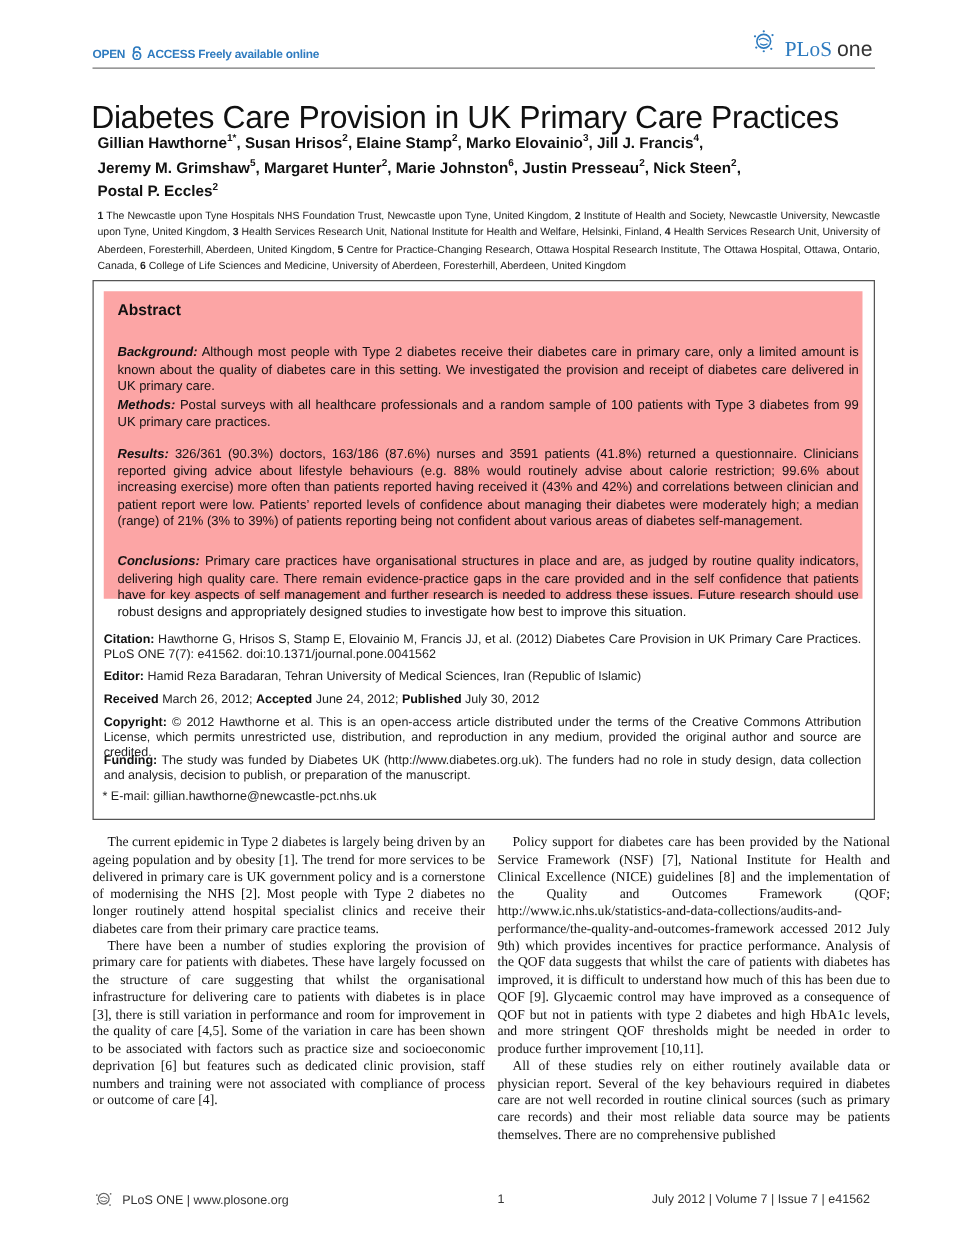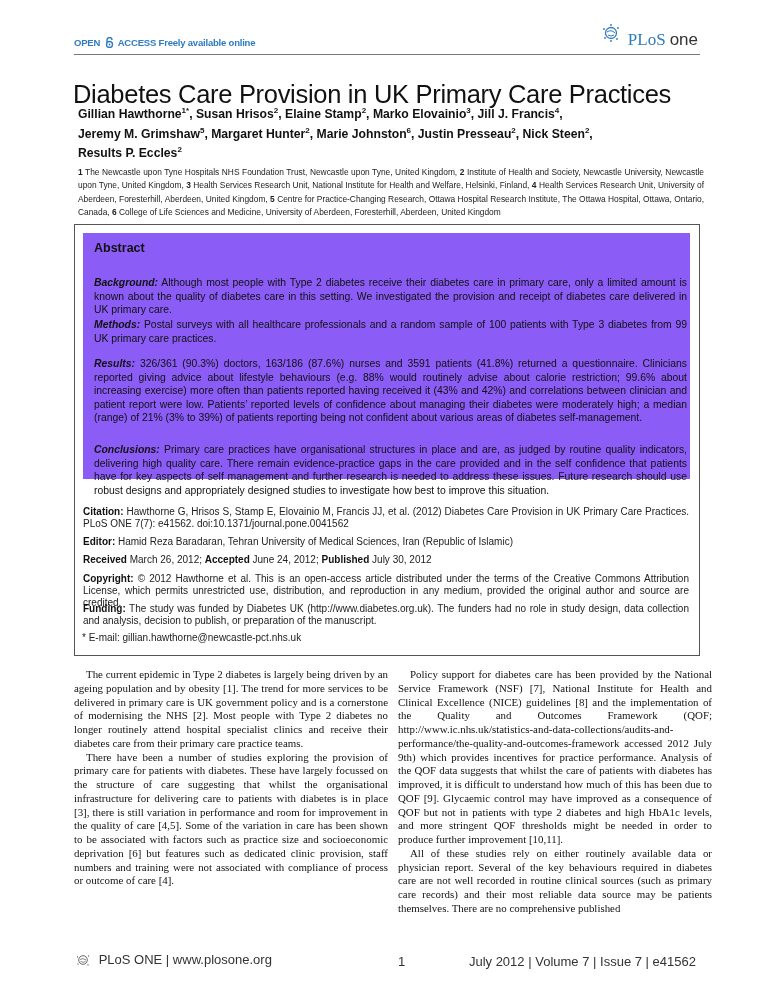--- a/index.html
+++ b/index.html
@@ -19,37 +19,37 @@
   .title { position: absolute; left: 73px; top: 63px; font-size: 25.5px; color: #111; letter-spacing: -0.3px; white-space: nowrap; font-weight: normal; }
 
   .authors { position: absolute; left: 78px; top: 105px; width: 640px; font-size: 12.2px; font-weight: bold; line-height: 19.5px; color: #111; }
   .authors sup { font-size: 8px; line-height: 0; }
 
   .affil { position: absolute; left: 78px; top: 166px; width: 626px; font-size: 8.4px; line-height: 13.3px; color: #222; text-align: justify; }
   .affil b { font-weight: bold; }
 
   
   .frame { position: absolute; left: 74px; top: 224px; width: 624px; height: 430px; border: 1.5px solid #555; border-top-width: 1px; }
-  .abstract { position: absolute; left: 8px; top: 8px; width: 597px; height: 246px; background: #8b5cf6; padding: 0 0 0 10px; }
+  .abstract { position: absolute; left: 8px; top: 8px; width: 597px; height: 246px; background: #fca5a5; padding: 0 0 0 10px; }
   .abs-h { position: absolute; left: 11px; top: 8px; font-size: 12.5px; font-weight: bold; color: #111; }
   .abs-p { position: absolute; left: 11px; width: 593px; font-size: 10.4px; line-height: 13.5px; text-align: justify; color: #111; }
   .abs-p i { font-weight: bold; }
 
   .meta { position: absolute; left: 8px; width: 606px; font-size: 10px; line-height: 12.2px; color: #222; text-align: justify; }
   .meta b { font-weight: bold; color: #111; }
 
   
   .col { position: absolute; top: 668px; width: 314px; }
   .col-left { left: 74px; }
   .col-right { left: 398px; }
   .sec-h { font-size: 13px; font-weight: bold; margin: 0 0 8px 0; color: #111; }
   .para { font-size: 10.9px; line-height: 13.75px; text-align: justify; text-indent: 12px; margin: 0; color: #111; hyphens: auto; }
 
   
-  .footer { position: absolute; left: 76px; top: 952px; width: 620px; height: 16px; font-size: 13px; color: #333; }
+  .footer { position: absolute; left: 76px; top: 952px; width: 620px; height: 16px; font-size: 10px; color: #333; }
   .footer .left { position: absolute; left: 0; top: 0; white-space: nowrap; }
   .footer .center { position: absolute; left: 322px; top: 2px; }
   .footer .right { position: absolute; right: 0; top: 2px; white-space: nowrap; }
   .footer .mini-globe { display: inline-block; width: 14px; height: 14px; vertical-align: -3px; margin-right: 5px; }
 </style>
 </head>
 <body>
 
 <div class="topbar">
   <div class="oa sans">
@@ -84,21 +84,21 @@
   <span><span>Gillian Hawthorne</span><sup>1*</sup>, </span>
   <span><span>Susan Hrisos</span><sup>2</sup>, </span>
   <span><span>Elaine Stamp</span><sup>2</sup>, </span>
   <span><span>Marko Elovainio</span><sup>3</sup>, </span>
   <span><span>Jill J. Francis</span><sup>4</sup>,</span><br>
   <span><span>Jeremy M. Grimshaw</span><sup>5</sup>, </span>
   <span><span>Margaret Hunter</span><sup>2</sup>, </span>
   <span><span>Marie Johnston</span><sup>6</sup>, </span>
   <span><span>Justin Presseau</span><sup>2</sup>, </span>
   <span><span>Nick Steen</span><sup>2</sup>,</span><br>
-  <span><span>Results P. Eccles</span><sup>2</sup></span>
+  <span><span>Postal P. Eccles</span><sup>2</sup></span>
 </div>
 
 <div class="affil sans">
   <b>1</b> <span>The Newcastle upon Tyne Hospitals NHS Foundation Trust, Newcastle upon Tyne, United Kingdom,</span>
   <b>2</b> <span>Institute of Health and Society, Newcastle University, Newcastle upon Tyne, United Kingdom,</span>
   <b>3</b> <span>Health Services Research Unit, National Institute for Health and Welfare, Helsinki, Finland,</span>
   <b>4</b> <span>Health Services Research Unit, University of Aberdeen, Foresterhill, Aberdeen, United Kingdom,</span>
   <b>5</b> <span>Centre for Practice-Changing Research, Ottawa Hospital Research Institute, The Ottawa Hospital, Ottawa, Ontario, Canada,</span>
   <b>6</b> <span>College of Life Sciences and Medicine, University of Aberdeen, Foresterhill, Aberdeen, United Kingdom</span>
 </div>

